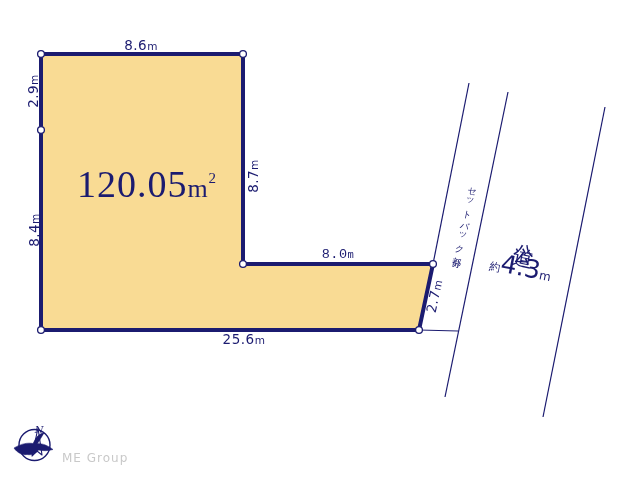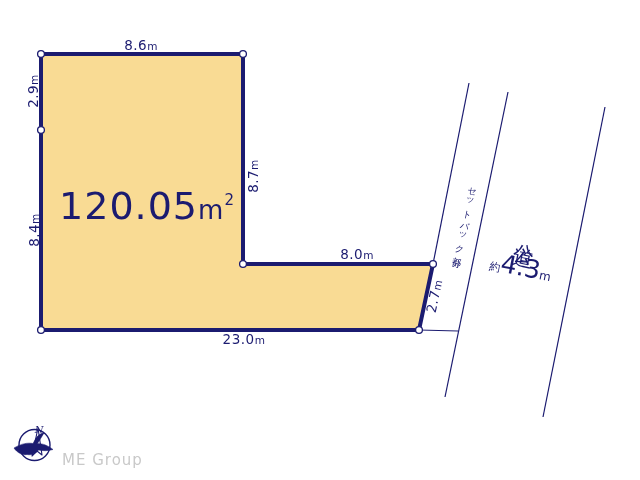--- a/index.html
+++ b/index.html
@@ -22,25 +22,25 @@
   }
   .dim{font-size:13.5px;letter-spacing:0.5px;}
   .dim .unit{font-size:10.5px;}
   .rot-ccw{transform:translate(-50%,-50%) rotate(-90deg);}
   .rot-slant{transform:translate(-50%,-50%) rotate(-78deg);}
 
   .dim-top{left:141px;top:45px;}
   .dim-left-upper{left:33px;top:91px;}
   .dim-left-lower{left:34px;top:230px;}
   .dim-inner-vertical{left:253px;top:176px;}
-  .dim-inner-horizontal{left:357px;top:254px;}
+  .dim-inner-horizontal{left:338px;top:254px;font-family:Liberation Mono, monospace;}
   .dim-right-slant{left:434px;top:296px;}
   .dim-bottom{left:244px;top:339px;}
 
-  .area-label{left:147px;top:206px;font-size:38px;letter-spacing:1px;}
+  .area-label{left:147px;top:184px;font-size:38px;letter-spacing:1px;font-family:Liberation Serif, serif;}
   .area-label .unit{font-size:26px;}
   .area-label sup{font-size:15px;vertical-align:14px;}
 
   .setback-label{
     left:466px;top:217px;
     writing-mode:vertical-rl;text-orientation:upright;
     font-size:9px;letter-spacing:1.5px;
     transform:translate(-50%,-50%) rotate(12deg);
   }
   .road-name{
@@ -56,21 +56,21 @@
   .road-width .prefix{font-size:11px;}
   .road-width .value{font-size:25px;}
   .road-width .unit{font-size:12px;}
 
   .north-label{
     left:39px;top:429px;font-size:10px;font-style:italic;
     font-family:"DejaVu Serif","Liberation Serif",serif;
   }
   .watermark{
     left:62px;top:451px;transform:none;
-    color:var(--watermark);font-size:15px;letter-spacing:1px;
+    color:var(--watermark);font-size:12px;letter-spacing:1px;
   }
 </style>
 </head>
 <body>
 
 <div id="stage">
 
   <svg class="layer" width="640" height="480" viewBox="0 0 640 480">
 
     <polygon points="41,54 243,54 243,264 433,264 419,330 41,330" style="fill:var(--plot-fill);stroke:var(--navy);stroke-width:4;stroke-linejoin:miter"></polygon>
@@ -106,21 +106,21 @@
   <div class="label dim rot-ccw dim-inner-vertical">
     <span class="value">8.7</span><span class="unit">m</span>
   </div>
   <div class="label dim dim-inner-horizontal">
     <span class="value">8.0</span><span class="unit">m</span>
   </div>
   <div class="label dim rot-slant dim-right-slant">
     <span class="value">2.7</span><span class="unit">m</span>
   </div>
   <div class="label dim dim-bottom">
-    <span class="value">23.0</span><span class="unit">m</span>
+    <span class="value">25.6</span><span class="unit">m</span>
   </div>
 
   <div class="label area-label">
     <span class="value">120.05</span><span class="unit">m</span><sup>2</sup>
   </div>
 
   <div class="label setback-label">セットバック部分</div>
   <div class="label road-name">公道</div>
   <div class="label road-width">
     <span class="prefix">約</span><span class="value">4.3</span><span class="unit">m</span>

